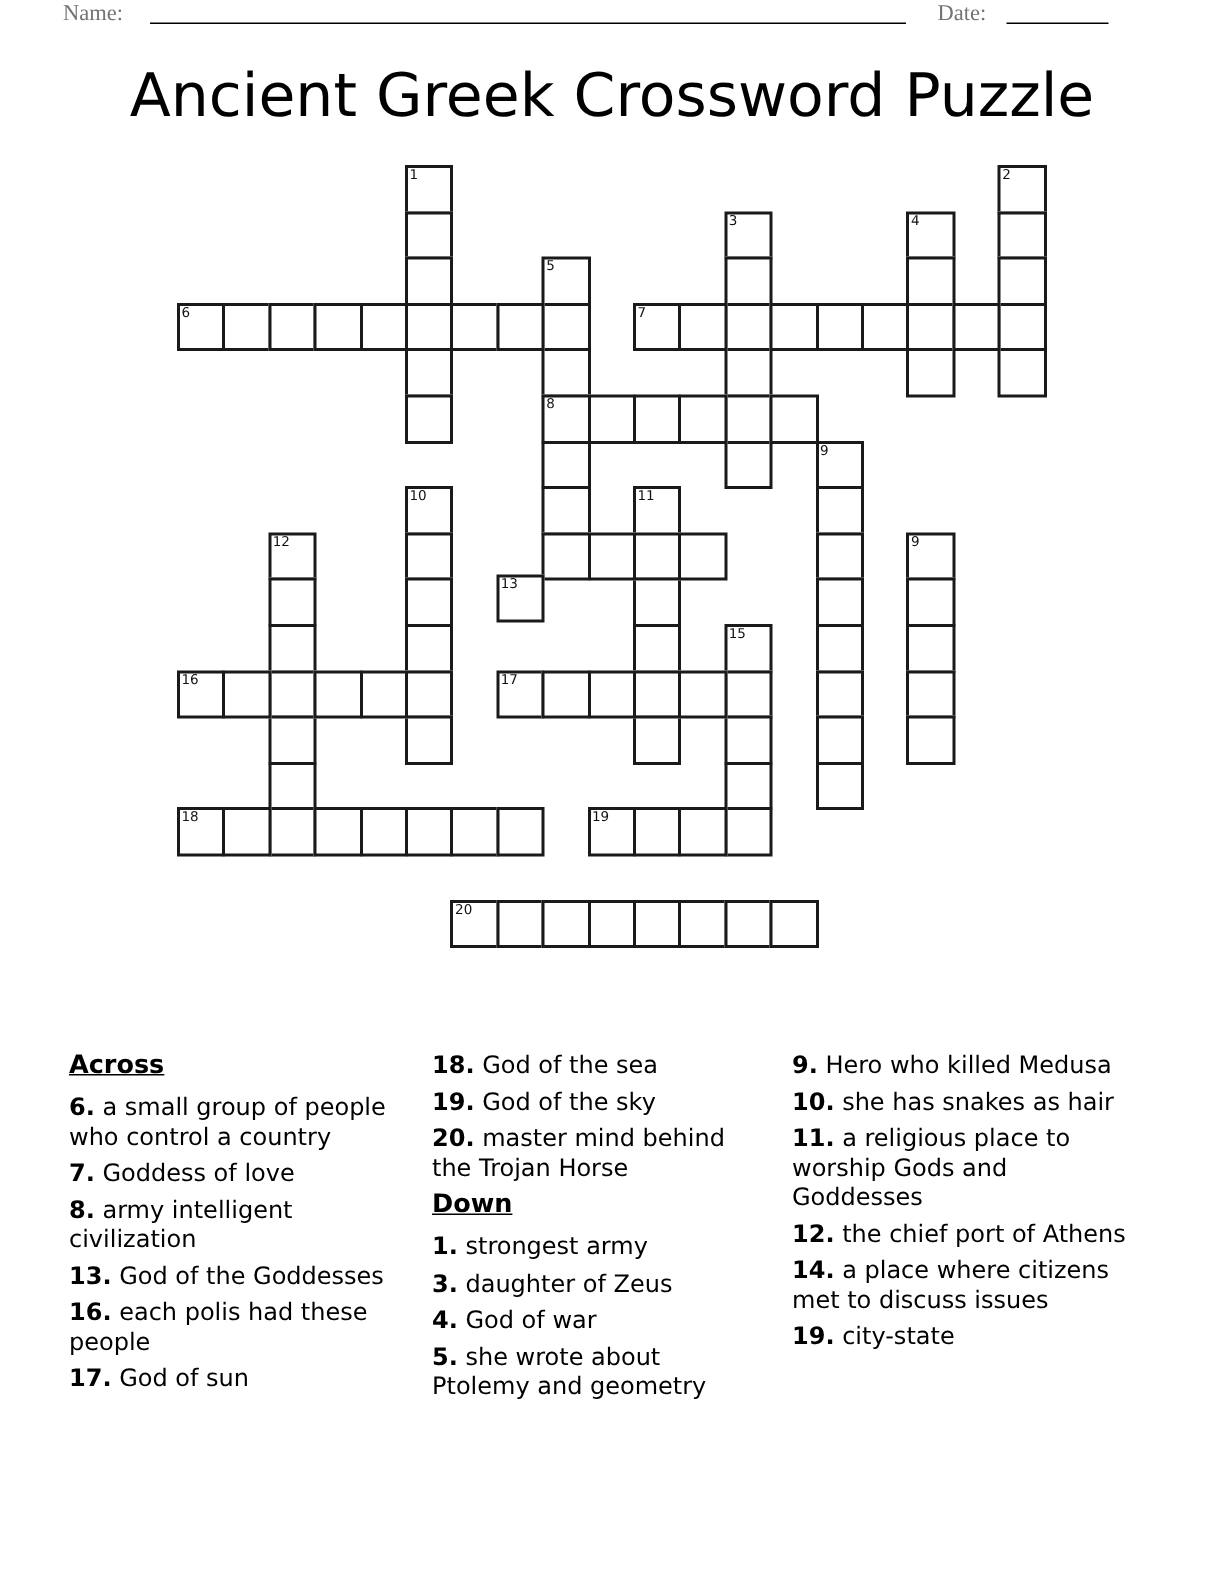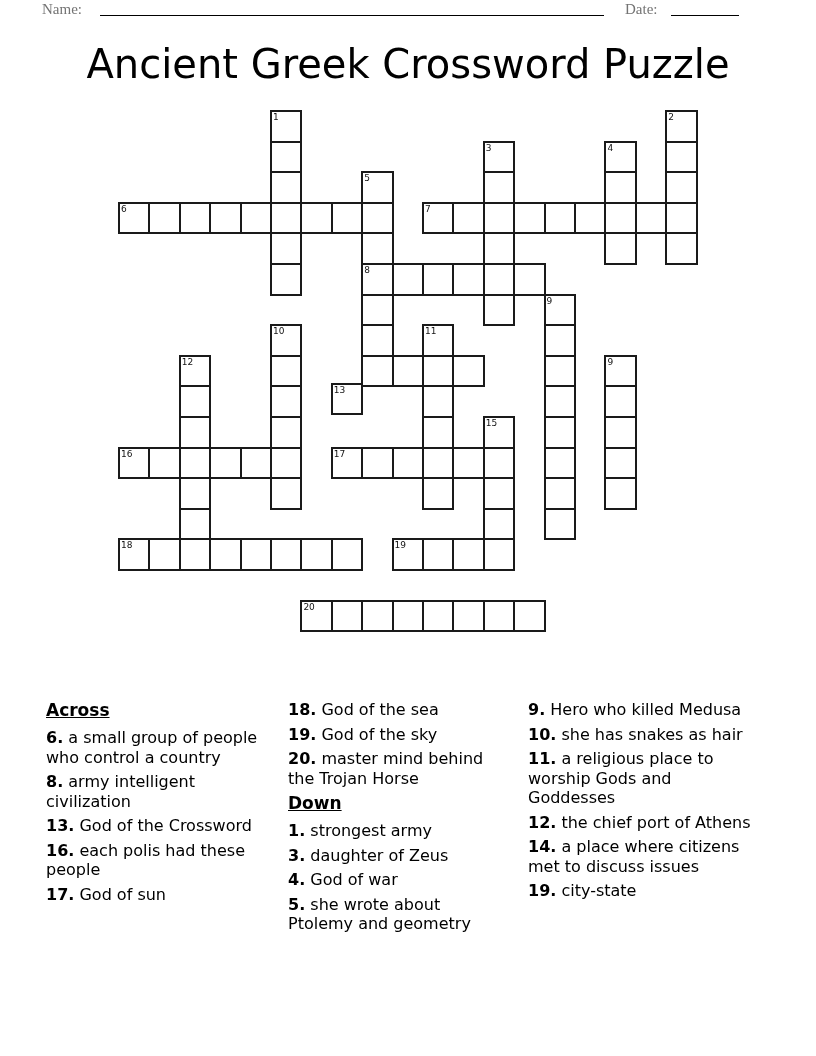--- a/index.html
+++ b/index.html
@@ -237,22 +237,23 @@
     <div class="cell" style="left: 304px; top: 489.6px; width: 32.4px; height: 32.6px;"></div>
     <div class="cell" style="left: 334.4px; top: 489.6px; width: 32.4px; height: 32.6px;"></div>
     <div class="cell" style="left: 364.8px; top: 489.6px; width: 32.4px; height: 32.6px;"></div>
     <div class="cell" style="left: 395.2px; top: 489.6px; width: 32.4px; height: 32.6px;"></div>
   </div>
 
 <div id="clues">
   <div id="ccol-1" class="ccol">
       <div class="chead">Across</div>
       <p class="clue"><b>6.</b> <span>a small group of people who control a country</span></p>
+      <p class="clue"><b>7.</b> <span>Goddess of love</span></p>
       <p class="clue"><b>8.</b> <span>army intelligent civilization</span></p>
-      <p class="clue"><b>13.</b> <span>God of the Crossword</span></p>
+      <p class="clue"><b>13.</b> <span>God of the Goddesses</span></p>
       <p class="clue"><b>16.</b> <span>each polis had these people</span></p>
       <p class="clue"><b>17.</b> <span>God of sun</span></p>
     </div>
   <div id="ccol-2" class="ccol">
       <p class="clue"><b>18.</b> <span>God of the sea</span></p>
       <p class="clue"><b>19.</b> <span>God of the sky</span></p>
       <p class="clue"><b>20.</b> <span>master mind behind the Trojan Horse</span></p>
       <div class="chead">Down</div>
       <p class="clue"><b>1.</b> <span>strongest army</span></p>
       <p class="clue"><b>3.</b> <span>daughter of Zeus</span></p>

